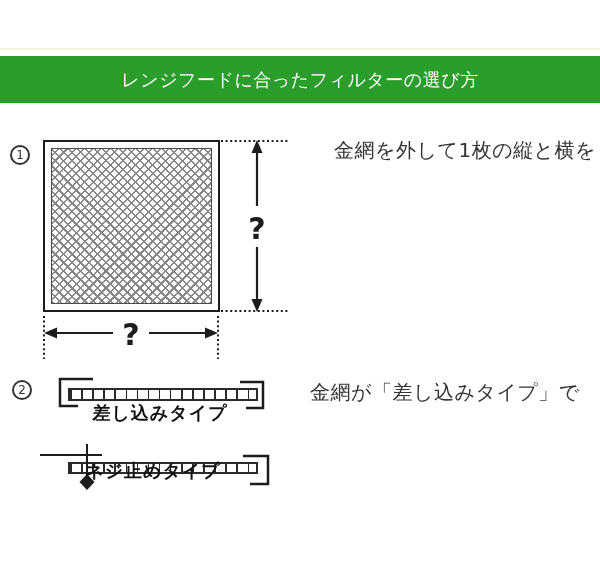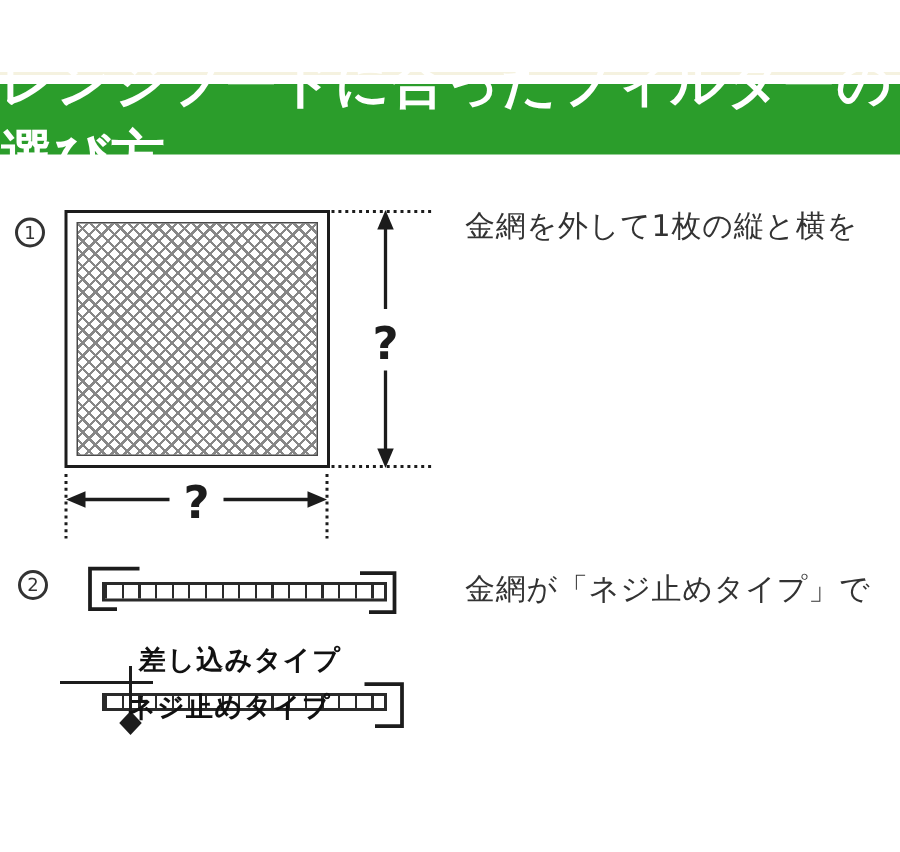--- a/index.html
+++ b/index.html
@@ -9,21 +9,21 @@
   }
   .top-hairline {
     position:absolute; left:0; top:48px; width:600px; height:2px;
     background:#f5f2e0;
   }
   .banner {
     position:absolute; left:0; top:56px; width:600px; height:47px;
     display:flex; align-items:center; justify-content:center;
   }
   .banner-title {
-    font-size:36px; font-weight:bold; letter-spacing:0.5px;
+    font-size:18px; font-weight:normal; letter-spacing:0.5px;
   }
   .num-badge {
     position:absolute; width:20px; height:20px; box-sizing:border-box;
     border:2px solid #333; border-radius:50%;
     display:flex; align-items:center; justify-content:center;
     font-size:12px; color:#333; background:#fff;
   }
   .badge-1 { left:10px; top:145px; }
   .badge-2 { left:12px; top:380px; }
   .filter-square {
@@ -41,33 +41,33 @@
   .svg-dim1 { left:0; top:130px; }
   .svg-dia2 { left:0; top:370px; }
   svg text {
     font-family:"DejaVu Sans","Liberation Sans",sans-serif;
     font-weight:600; font-size:30px; fill:#1c1c1c;
   }
   .instruction {
     position:absolute; left:310px; font-size:20px; line-height:28px;
     color:#333; letter-spacing:0.5px; white-space:nowrap;
   }
-  .instruction-1 { top:136px; }
+  .instruction-1 { top:136px;margin-left:24px; }
   .instruction-2 { top:378px; }
   .strip {
     position:absolute; box-sizing:border-box; border:2px solid #2a2a2a; background-color:#fff;
     background-image: repeating-linear-gradient(90deg, #2a2a2a 0, #2a2a2a 1.5px, transparent 1.5px, transparent 11.1px);
   }
   .strip-a { left:68px; top:388px; width:190px; height:13px; }
   .strip-b { left:68px; top:462px; width:190px; height:12px; }
   .type-label {
     position:absolute; font-size:18px; font-weight:bold; color:#111;
     text-align:center; letter-spacing:1px; white-space:nowrap;
   }
-  .type-label-a { left:62px; top:428px; width:196px;font-family:Liberation Mono, monospace; }
+  .type-label-a { left:62px; top:401px; width:196px;font-family:Liberation Mono, monospace; }
   .type-label-b { left:55px; top:459px; width:196px; }
 </style>
 </head>
 <body>
 
 <div class="canvas">
 
   <div class="top-hairline"></div>
 
   <div class="banner" style="background: rgb(43, 157, 43); color: rgb(255, 255, 255);">
@@ -128,16 +128,16 @@
       <line x1="87" y1="444" x2="87" y2="476" stroke="#1c1c1c" stroke-width="2"></line>
       <polygon points="87,474 94.5,482 87,490 79.5,482" fill="#1c1c1c"></polygon>
     </g>
     <polyline points="243,456 268,456 268,484 250,484" fill="none" stroke="#1c1c1c" stroke-width="2.5"></polyline>
   </svg>
 
   <div class="type-label type-label-a">差し込みタイプ</div>
   <div class="type-label type-label-b">ネジ止めタイプ</div>
 
   <div class="instruction instruction-2">
-    <div>金網が「ネジ止めタイプ」で</div>
+    <div>金網が「差し込みタイプ」で</div>
   </div>
 
 </div>
 
 </body></html>

